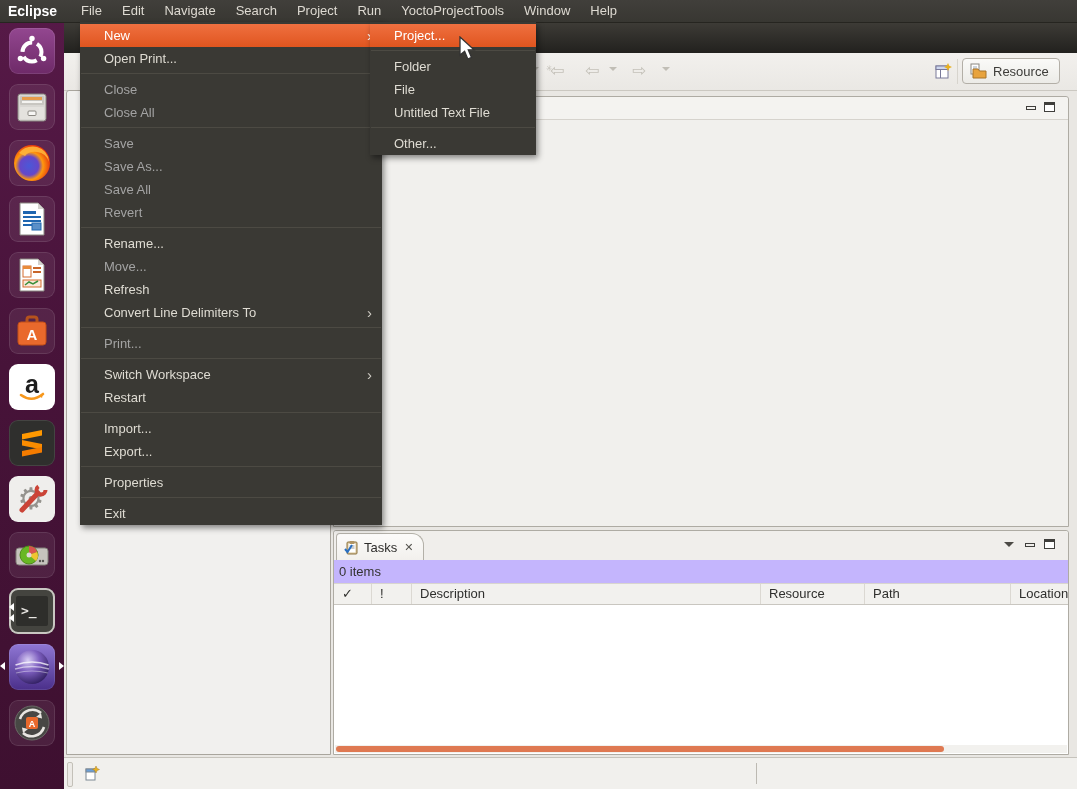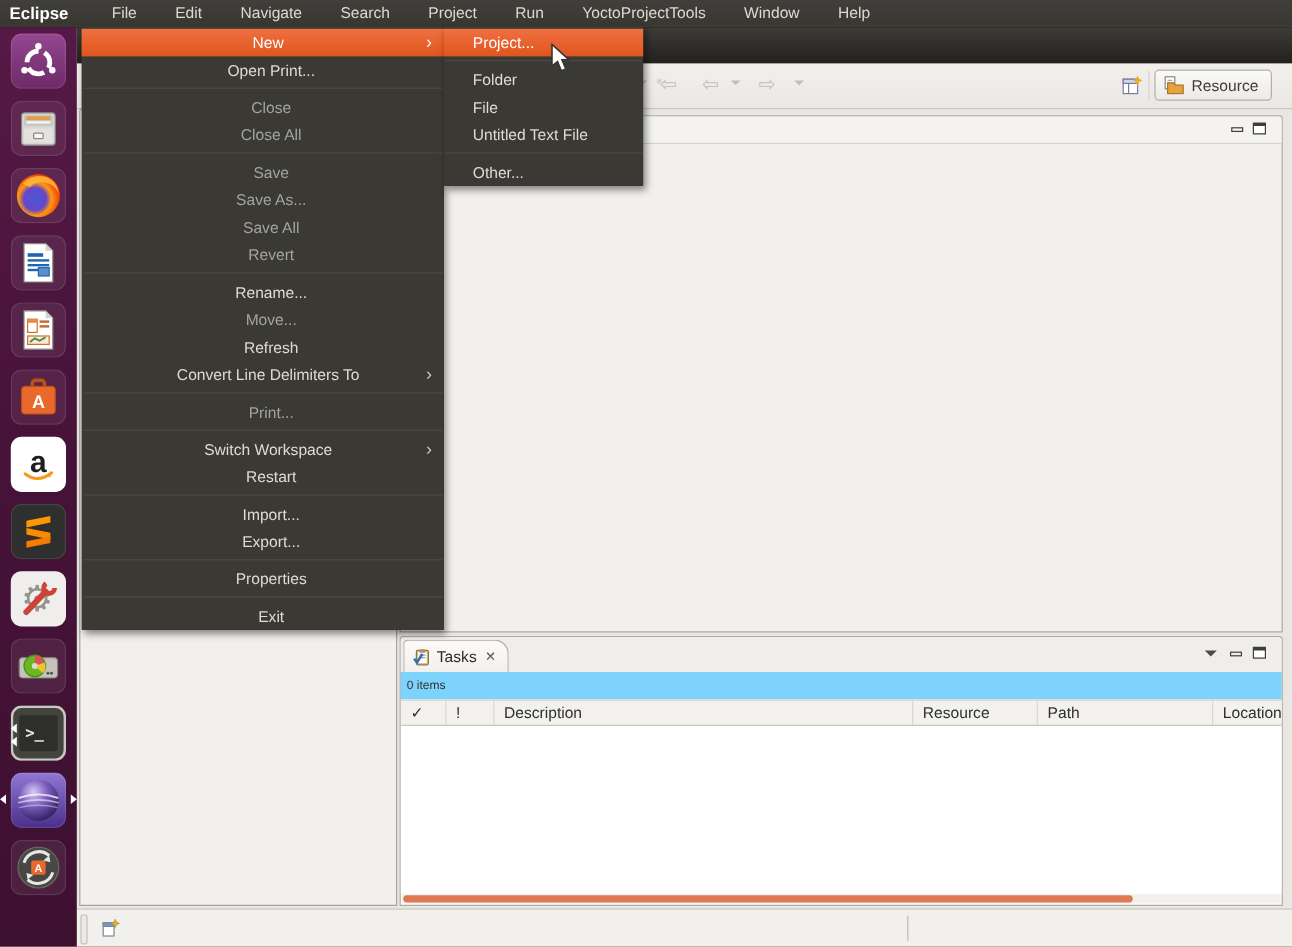--- a/index.html
+++ b/index.html
@@ -2,21 +2,21 @@
 <html><head>
 <meta charset="utf-8">
 <style>
   html,body{margin:0;padding:0;background:#000;}
   #screen{position:relative;width:1077px;height:789px;overflow:hidden;
     font-family:"Liberation Sans","DejaVu Sans",sans-serif;background:#e9e7e3;
     -webkit-font-smoothing:antialiased;}
   
   .menubar{position:absolute;left:0;top:0;width:1077px;height:22px;
     background:linear-gradient(#413f3b,#383732);border-bottom:1px solid #262520;
-    display:flex;align-items:center;color:#dedad2;font-size:13px;z-index:50;gap:12px;}
+    display:flex;align-items:center;color:#dedad2;font-size:13px;z-index:50;}
   .menubar .app{font-weight:700;color:#fff;font-size:14px;padding:0 14px 0 8px;}
   .menubar .m-item{padding:0 10px;height:22px;line-height:22px;}
   
   .dock{position:absolute;left:0;top:22px;width:64px;height:767px;
     background:linear-gradient(180deg,#561947 0%,#471339 45%,#3e1030 100%);z-index:40;}
   .dock-item{position:absolute;left:9px;width:46px;height:46px;border-radius:9px;
     background:rgba(255,255,255,0.07);box-shadow:inset 0 0 0 1px rgba(255,255,255,0.10);}
   .dock-item svg{position:absolute;left:1px;top:1px;}
   .ind{position:absolute;width:0;height:0;border-style:solid;}
   .ind-left{left:0;border-width:4px 0 4px 5px;border-color:transparent;border-left-color:#fff;
@@ -48,39 +48,39 @@
   .tasks{position:absolute;left:333px;top:530px;width:736px;height:225px;
     background:#fff;border:1px solid #aeaba3;border-radius:3px 3px 0 0;box-sizing:border-box;z-index:2;}
   .t-tabrow{position:absolute;left:0;top:0;right:0;height:29px;background:#f0eeeb;
     border-bottom:1px solid #c7c4bd;border-radius:3px 3px 0 0;}
   .tab{position:absolute;left:2px;top:2px;height:27px;display:flex;align-items:center;gap:5px;
     padding:0 10px 0 7px;background:linear-gradient(#fcfbfa,#f2f0ed);
     border:1px solid #b3b0a8;border-bottom:none;border-radius:4px 12px 0 0;box-sizing:border-box;
     font-size:13px;color:#2e2d2b;}
   .tab-close{font-size:11px;color:#55544f;padding-left:2px;}
   .t-view-arrow{position:absolute;width:0;height:0;border:5px solid transparent;border-top-color:#4c4a46;top:11px;}
-  .t-items{position:absolute;left:0;top:29px;right:0;height:23px;background:#7dd3fc;
-    font-size:10px;color:#33322f;line-height:23px;padding-left:5px;box-sizing:border-box;}
+  .t-items{position:absolute;left:0;top:29px;right:0;height:23px;background:#c4b5fd;
+    font-size:13px;color:#33322f;line-height:23px;padding-left:5px;box-sizing:border-box;}
   .t-header{position:absolute;left:0;top:52px;right:0;height:22px;background:#f2f1ee;
     border-top:1px solid #d8d5cf;border-bottom:1px solid #c9c6c0;display:flex;box-sizing:border-box;}
   .t-col{border-right:1px solid #dbd8d2;font-size:13px;color:#2f2f2d;line-height:20px;
     padding-left:8px;box-sizing:border-box;overflow:hidden;white-space:nowrap;}
   .t-body{position:absolute;left:0;top:74px;right:0;bottom:10px;background:#fff;}
   .t-scroll{position:absolute;left:1px;right:1px;bottom:1px;height:8px;background:#f2f1ee;}
   .t-thumb{position:absolute;left:1px;top:1px;height:6px;width:83%;background:#df7952;border-radius:3px;}
   
   .statusbar{position:absolute;left:64px;top:757px;width:1013px;height:32px;
     background:#f1f0ed;border-top:1px solid #c6c3bc;box-sizing:border-box;z-index:2;}
   .grip{position:absolute;left:3px;top:4px;width:4px;height:23px;border:1px solid #c3c0b8;
     border-radius:2px;background:#eceae6;}
   .sb-div{position:absolute;left:692px;top:5px;width:1px;height:21px;background:#bcb9b2;}
   
   .dd{position:absolute;background:#3a3934;box-shadow:2px 3px 6px rgba(0,0,0,0.45);
     z-index:100;padding-top:2px;box-sizing:border-box;}
-  .file-menu{left:68px;top:22px;width:302px;text-align:center;}
+  .file-menu{left:80px;top:22px;width:302px;}
   .sub-menu{left:370px;top:22px;width:166px;}
   .mi{height:23px;display:flex;align-items:center;font-size:13px;color:#dfdcd3;
     padding:0 10px 0 24px;box-sizing:border-box;}
   .sub-menu .mi{padding-left:24px;}
   .mi .lbl{flex:1;}
   .mi .arr{font-size:15px;color:#cfccc4;line-height:1;}
   .mi.dis{color:#a3a3a3;}
   .mi.hl{background:linear-gradient(#ef7040,#e0551f);color:#fff;}
   .mi.hl .arr{color:#fff;}
   .msep{height:1px;background:#4c4a43;margin:3px 1px 4px 1px;}

